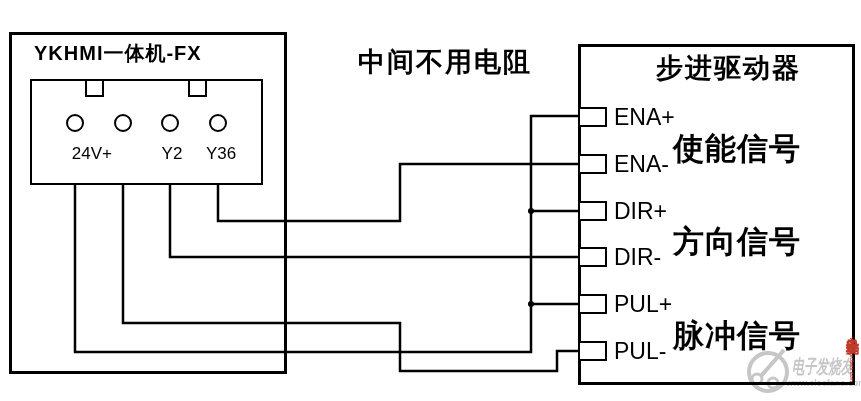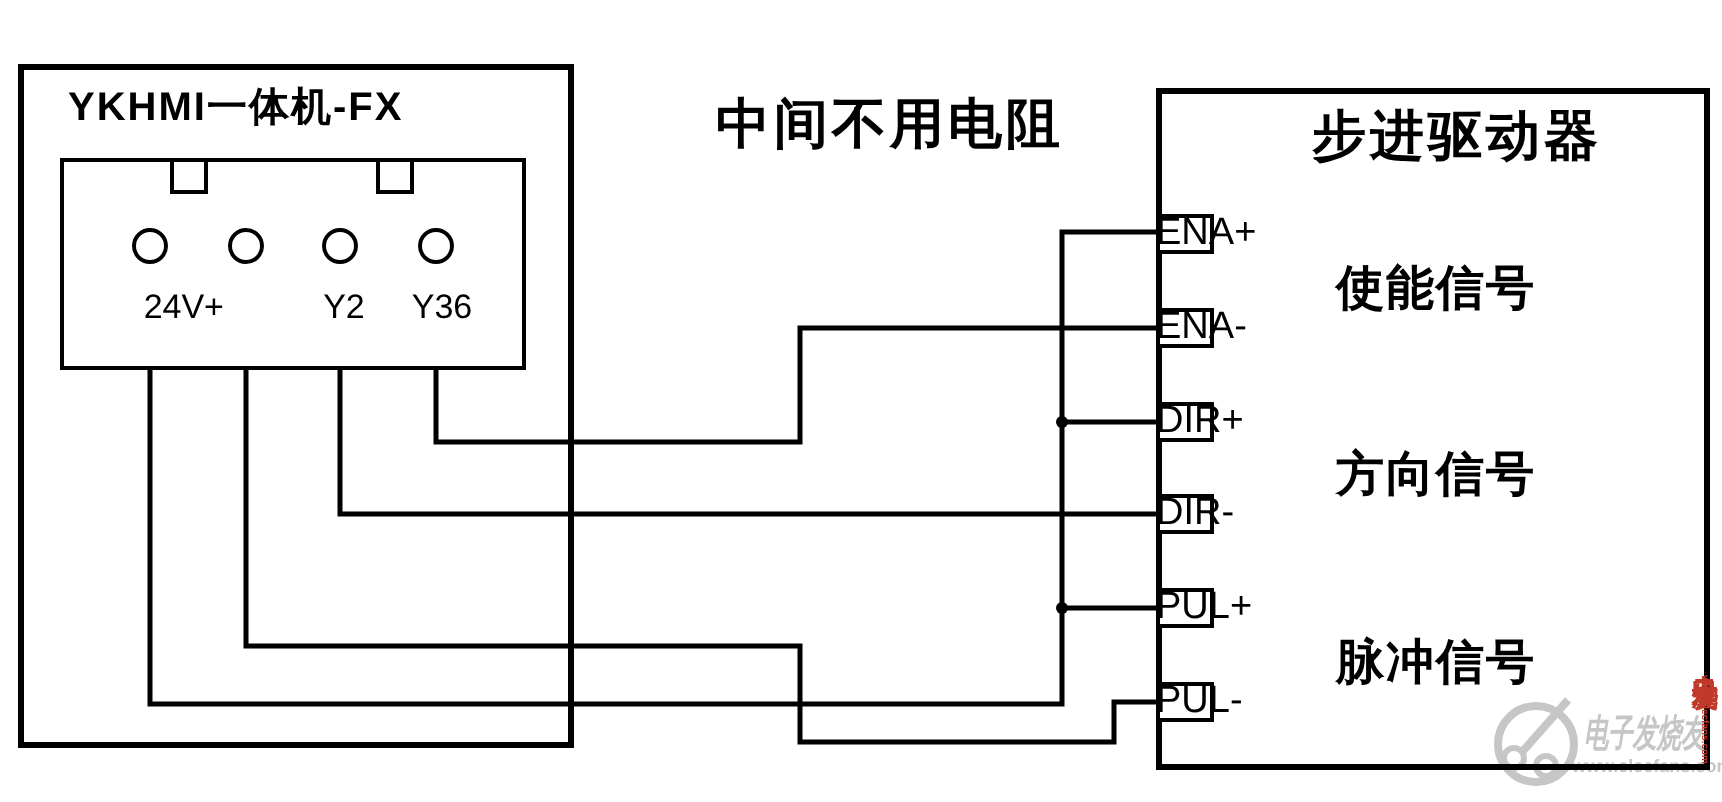--- a/index.html
+++ b/index.html
@@ -15,22 +15,22 @@
   #plc-title{left:34px;top:40px;font-size:20px;font-weight:700;letter-spacing:1px;z-index:4;}
   #driver-title{left:590px;top:50px;width:277px;text-align:center;font-size:27px;font-weight:700;letter-spacing:2px;z-index:4;}
   #note-label{left:358px;top:44px;font-size:27px;font-weight:700;letter-spacing:2px;z-index:4;}
   
   #plc-connector{left:30px;top:79px;width:233px;height:106px;border:2px solid #000;box-sizing:border-box;z-index:3;background:#fff;}
   .key-tab{position:absolute;width:19px;height:18px;border:2px solid #000;box-sizing:border-box;background:#fff;z-index:4;top:79px;}
   .pin-circle{position:absolute;width:18px;height:18px;border:2px solid #000;border-radius:50%;box-sizing:border-box;background:#fff;z-index:4;top:114px;}
   .pin-label{position:absolute;top:144px;width:70px;text-align:center;font-size:17px;z-index:4;}
   
   .term-rect{position:absolute;left:578px;width:29px;height:20px;border:2px solid #000;box-sizing:border-box;background:#fff;z-index:4;}
-  .term-label{position:absolute;left:578px;height:20px;line-height:20px;font-size:19px;z-index:4;text-align:right;}
-  .signal-label{position:absolute;left:644px;width:148px;text-align:center;font-size:24px;font-weight:700;letter-spacing:1px;z-index:4;}
+  .term-label{position:absolute;left:614px;height:20px;line-height:20px;font-size:23px;z-index:4;text-align:right;}
+  .signal-label{position:absolute;left:663px;width:148px;text-align:center;font-size:31px;font-weight:700;letter-spacing:1px;z-index:4;}
   
   #wiring-layer{position:absolute;left:0;top:0;z-index:3;pointer-events:none;}
   
   #watermark-gray{z-index:1;}
   #wm-brand{left:792px;top:354px;font-size:19px;font-weight:700;font-style:italic;color:#c6c6c6;letter-spacing:0px;transform:scaleX(0.64);transform-origin:left top;white-space:nowrap;}
   #wm-url{left:786px;top:378px;font-size:9px;font-weight:700;color:#c6c6c6;white-space:nowrap;}
   
   #watermark-red{left:843px;top:328px;height:73px;writing-mode:vertical-rl;color:#c0392b;z-index:5;overflow:hidden;}
   #wm-red-brand{font-size:13px;font-weight:700;letter-spacing:1px;}
   #wm-red-url{font-size:5px;font-weight:700;}

